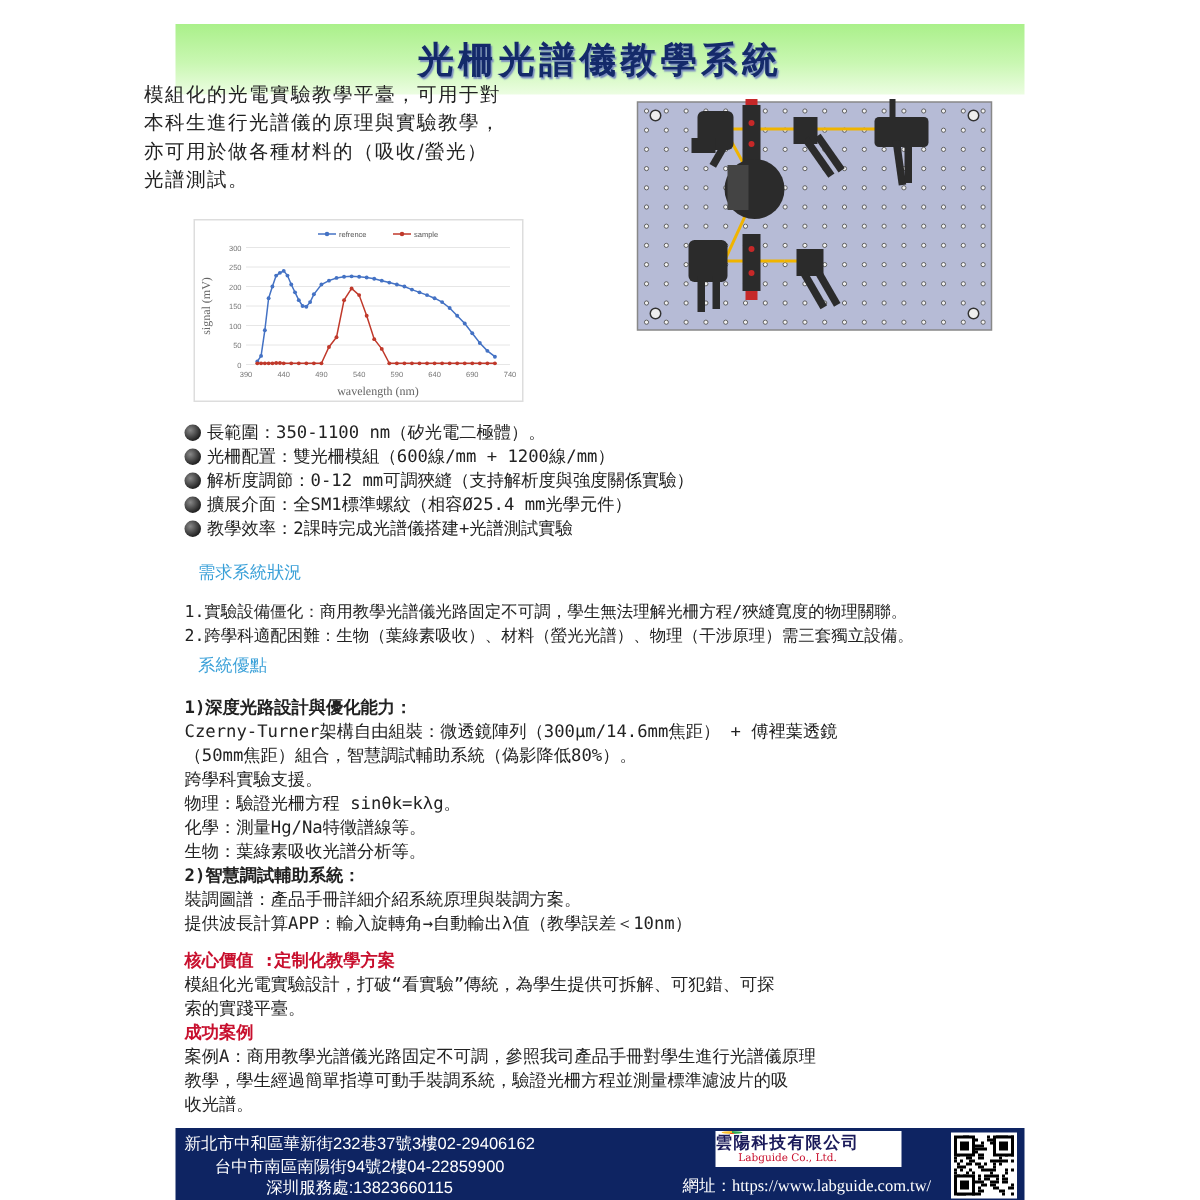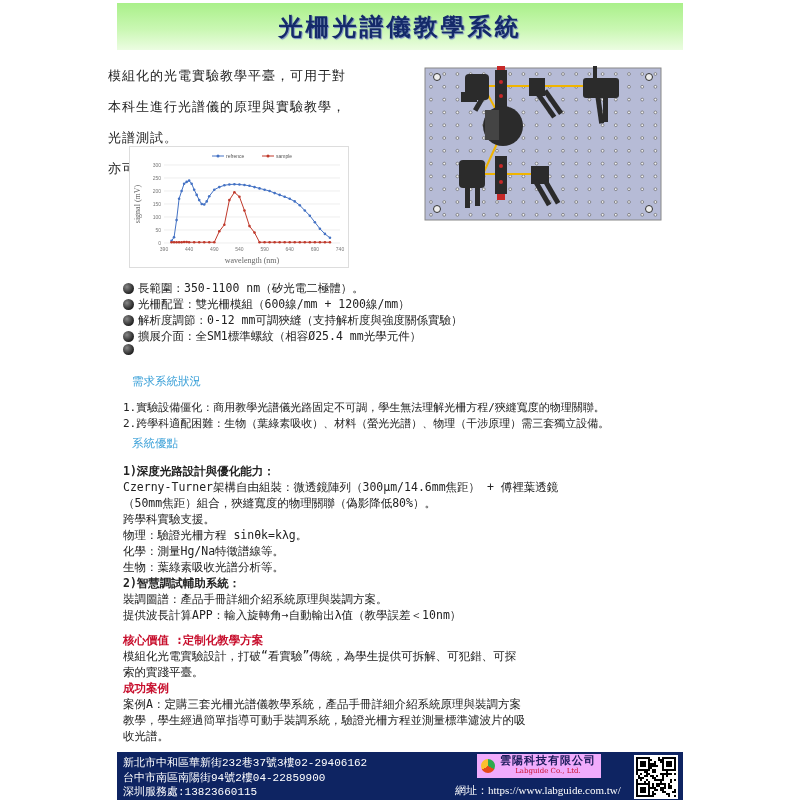--- a/index.html
+++ b/index.html
@@ -1,55 +1,55 @@
 <!DOCTYPE html>
 <html><head>
 <meta charset="utf-8">
 <style>
   html,body{margin:0;padding:0;background:#fff;}
   body{width:800px;height:800px;position:relative;overflow:hidden;font-family:"DejaVu Serif","Liberation Serif",serif;color:#222;}
   .page{position:absolute;left:117px;top:0;width:566px;height:800px;background:#fff;}
-  .banner{position:absolute;left:0;top:3px;width:566px;height:47px;background:linear-gradient(to bottom,#aaf08a 0%,#c9f7b2 55%,#ecfde2 100%);display:flex;align-items:center;justify-content:center;}
+  .banner{position:absolute;left:0;top:16px;width:566px;height:47px;background:linear-gradient(to bottom,#aaf08a 0%,#c9f7b2 55%,#ecfde2 100%);display:flex;align-items:center;justify-content:center;}
   .banner h1{margin:0;font-size:24px;letter-spacing:3px;color:#142a6a;font-weight:bold;text-shadow:1px 1px 1px #7a8cc0;font-family:"DejaVu Serif",serif;}
   .intro{position:absolute;left:-21px;top:54px;width:310px;font-size:13px;line-height:19px;letter-spacing:1px;}
-  .intro p{margin:12px;}
+  .intro p{margin:0;}
   .chart{position:absolute;left:12px;top:146px;width:218px;height:120px;border:1px solid #ddd;background:#fff;}
   .chart svg{display:block}
   .photo{position:absolute;left:306px;top:66px;width:240px;height:156px;}
   .features{position:absolute;left:6px;top:280px;width:520px;font-size:11.5px;line-height:16px;font-family:"DejaVu Sans Mono","Liberation Mono",monospace;}
   .feat{display:flex;align-items:center;white-space:nowrap;text-align:center;}
   .bullet{width:11px;height:11px;border-radius:50%;background:radial-gradient(circle at 35% 35%,#888,#222 70%);margin-right:4px;flex:none;}
   .sec{font-size:11.5px;color:#3aa0d8;position:absolute;left:15px;}
   .para{position:absolute;left:6px;width:560px;font-size:11.5px;line-height:16px;font-family:"DejaVu Sans Mono","Liberation Mono",monospace;white-space:nowrap;}
   .para div{margin:0;}
   .red{color:#c8102e;font-weight:bold;}
   .footer{position:absolute;left:0;top:752px;width:566px;height:48px;background:#0e2462;color:#fff;}
-  .addr{position:absolute;left:6px;top:4px;font-size:11px;line-height:14.5px;font-family:Liberation Mono, monospace;white-space:nowrap;}
-  .logo{position:absolute;left:360px;top:2px;width:124px;height:24px;background:#f0abfc;display:flex;align-items:center;}
+  .addr{position:absolute;left:6px;top:4px;font-size:11px;line-height:14.5px;font-family:Liberation Sans, sans-serif;white-space:nowrap;text-align:center;}
+  .logo{position:absolute;left:360px;top:2px;width:124px;height:24px;background:#ffffff;display:flex;align-items:flex-start;flex-direction:column;}
   .logo-mark{width:14px;height:14px;margin:0 5px 0 4px;border-radius:50%;background:conic-gradient(#2fa84f 0 33%,#e64a19 0 66%,#fbc02d 0);}
   .logo-text{display:flex;flex-direction:column;line-height:11px;}
   .logo-cn{font-size:11px;font-weight:bold;color:#1a1a5a;letter-spacing:1px;}
   .logo-en{font-size:7px;color:#c8102e;text-align:center;}
   .url{position:absolute;left:338px;top:31px;font-size:11px;white-space:nowrap;font-family:"Liberation Serif",serif;}
   .qr{position:absolute;left:517px;top:3px;width:44px;height:44px;background:#fff;}
 </style>
 </head>
 <body>
 
 <div class="page">
 
   <div class="banner">
     <h1>光柵光譜儀教學系統</h1>
   </div>
 
   <div class="intro">
     <p>模組化的光電實驗教學平臺，可用于對</p>
     <p>本科生進行光譜儀的原理與實驗教學，</p>
+    <p>亦可用於做各種材料的（吸收/螢光）</p>
     <p>光譜測試。</p>
-    <p>亦可用於做各種材料的（吸收/螢光）</p>
   </div>
 
   <div class="chart">
     <svg id="chart-svg" width="218" height="120">
         <line x1="34" x2="210" y1="96" y2="96" stroke="#e3e3e3" stroke-width="0.6"></line>
         <text x="31" y="98" font-size="5" text-anchor="end" fill="#777" font-family="Liberation Sans, sans-serif">0</text>
         <line x1="34" x2="210" y1="83" y2="83" stroke="#e3e3e3" stroke-width="0.6"></line>
         <text x="31" y="85" font-size="5" text-anchor="end" fill="#777" font-family="Liberation Sans, sans-serif">50</text>
         <line x1="34" x2="210" y1="70" y2="70" stroke="#e3e3e3" stroke-width="0.6"></line>
         <text x="31" y="72" font-size="5" text-anchor="end" fill="#777" font-family="Liberation Sans, sans-serif">100</text>
@@ -436,49 +436,50 @@
     <div class="feat">
         <span class="bullet"></span>
         <span>解析度調節：0-12 mm可調狹縫（支持解析度與強度關係實驗）</span>
       </div>
     <div class="feat">
         <span class="bullet"></span>
         <span>擴展介面：全SM1標準螺紋（相容Ø25.4 mm光學元件）</span>
       </div>
     <div class="feat">
         <span class="bullet"></span>
+        <span>教學效率：2課時完成光譜儀搭建+光譜測試實驗</span>
       </div>
   </div>
 
   <div class="sec" style="top:374px">需求系統狀況</div>
   <div class="para" style="top:400px;font-size:11px">
     <div>1.實驗設備僵化：商用教學光譜儀光路固定不可調，學生無法理解光柵方程/狹縫寬度的物理關聯。</div>
     <div>2.跨學科適配困難：生物（葉綠素吸收）、材料（螢光光譜）、物理（干涉原理）需三套獨立設備。</div>
   </div>
 
   <div class="sec" style="top:436px">系統優點</div>
   <div class="para" style="top:463px">
     <div style="font-weight:bold">1)深度光路設計與優化能力：</div>
     <div>Czerny-Turner架構自由組裝：微透鏡陣列（300μm/14.6mm焦距） + 傅裡葉透鏡</div>
-    <div>（50mm焦距）組合，狹縫寬度的物理關聯（偽影降低80%）。</div>
+    <div>（50mm焦距）組合，智慧調試輔助系統（偽影降低80%）。</div>
     <div>跨學科實驗支援。</div>
     <div>物理：驗證光柵方程 sinθk=kλg。</div>
     <div>化學：測量Hg/Na特徵譜線等。</div>
     <div>生物：葉綠素吸收光譜分析等。</div>
     <div style="font-weight:bold">2)智慧調試輔助系統：</div>
     <div>裝調圖譜：產品手冊詳細介紹系統原理與裝調方案。</div>
     <div>提供波長計算APP：輸入旋轉角→自動輸出λ值（教學誤差＜10nm）</div>
   </div>
 
   <div class="para" style="top:632px">
     <div class="red">核心價值 :定制化教學方案</div>
     <div>模組化光電實驗設計，打破“看實驗”傳統，為學生提供可拆解、可犯錯、可探</div>
     <div>索的實踐平臺。</div>
     <div class="red">成功案例</div>
-    <div>案例A：定購三套光柵光譜儀教學系統，產品手冊詳細介紹系統原理與裝調方案</div>
+    <div>案例A：商用教學光譜儀光路固定不可調，參照我司產品手冊對學生進行光譜儀原理</div>
     <div>教學，學生經過簡單指導可動手裝調系統，驗證光柵方程並測量標準濾波片的吸</div>
     <div>收光譜。</div>
   </div>
 
   <div class="footer">
     <div class="addr">
       <div>新北市中和區華新街232巷37號3樓02-29406162</div>
       <div>台中市南區南陽街94號2樓04-22859900</div>
       <div>深圳服務處:13823660115</div>
     </div>

